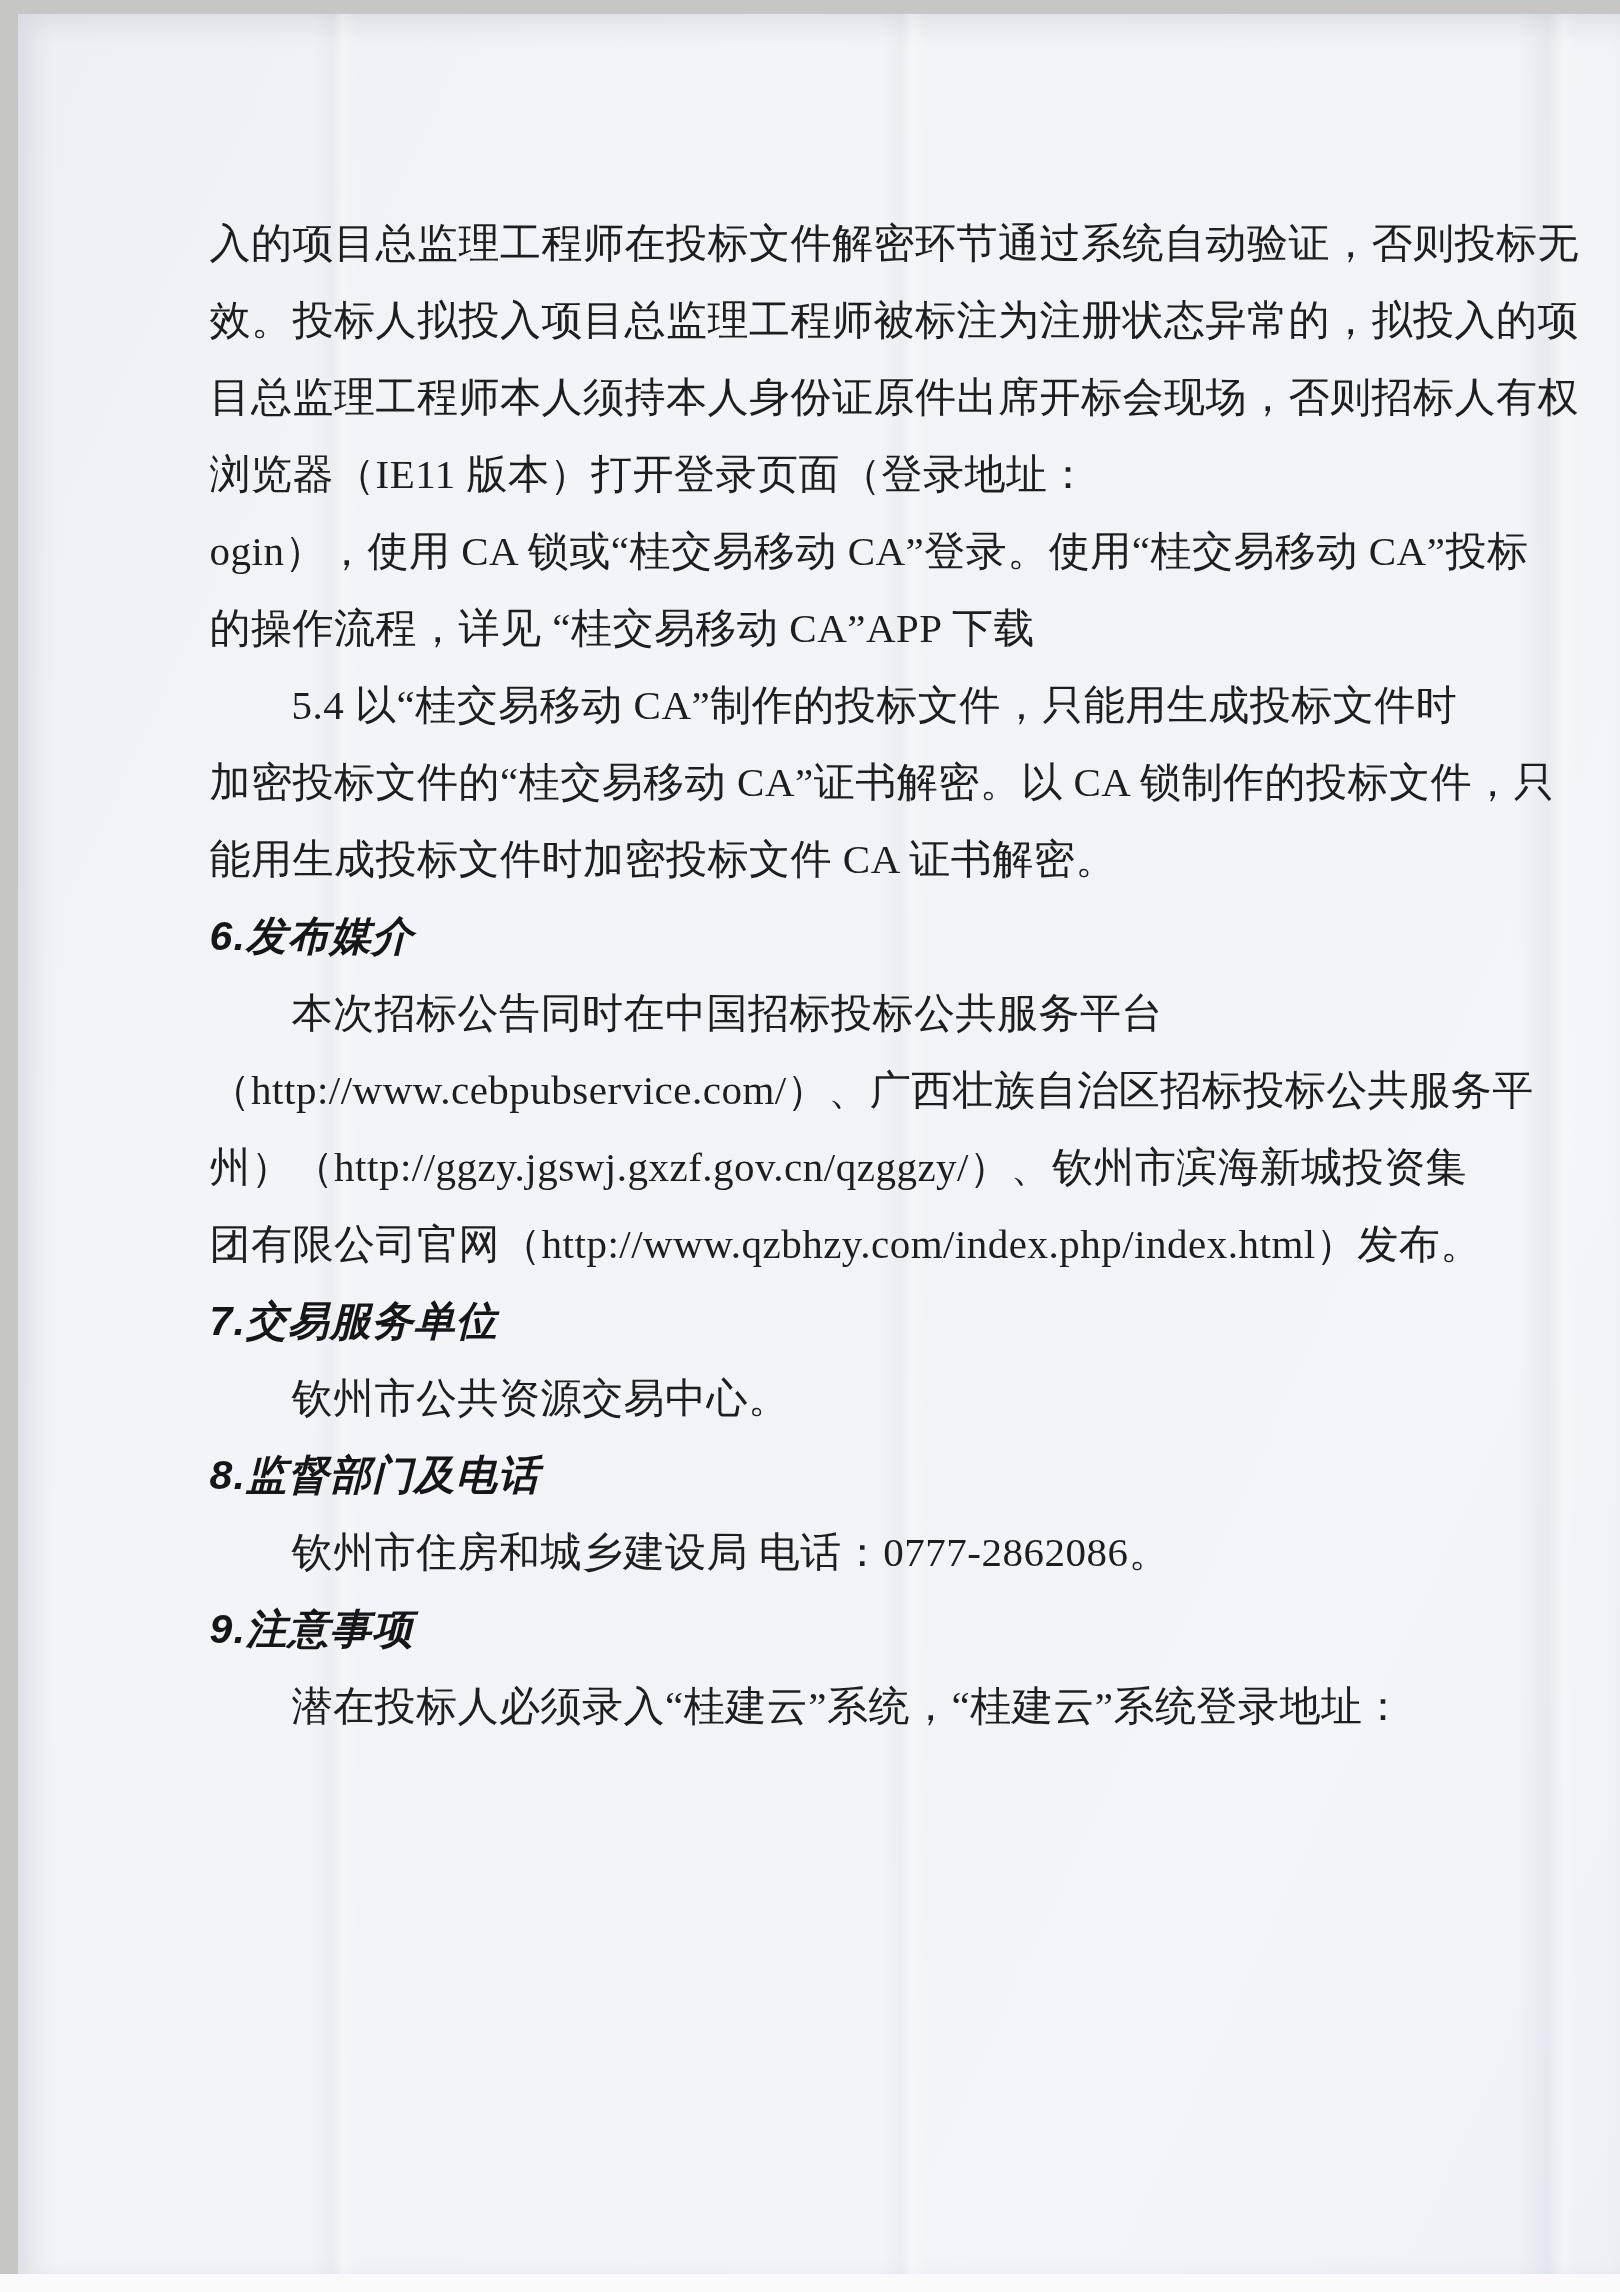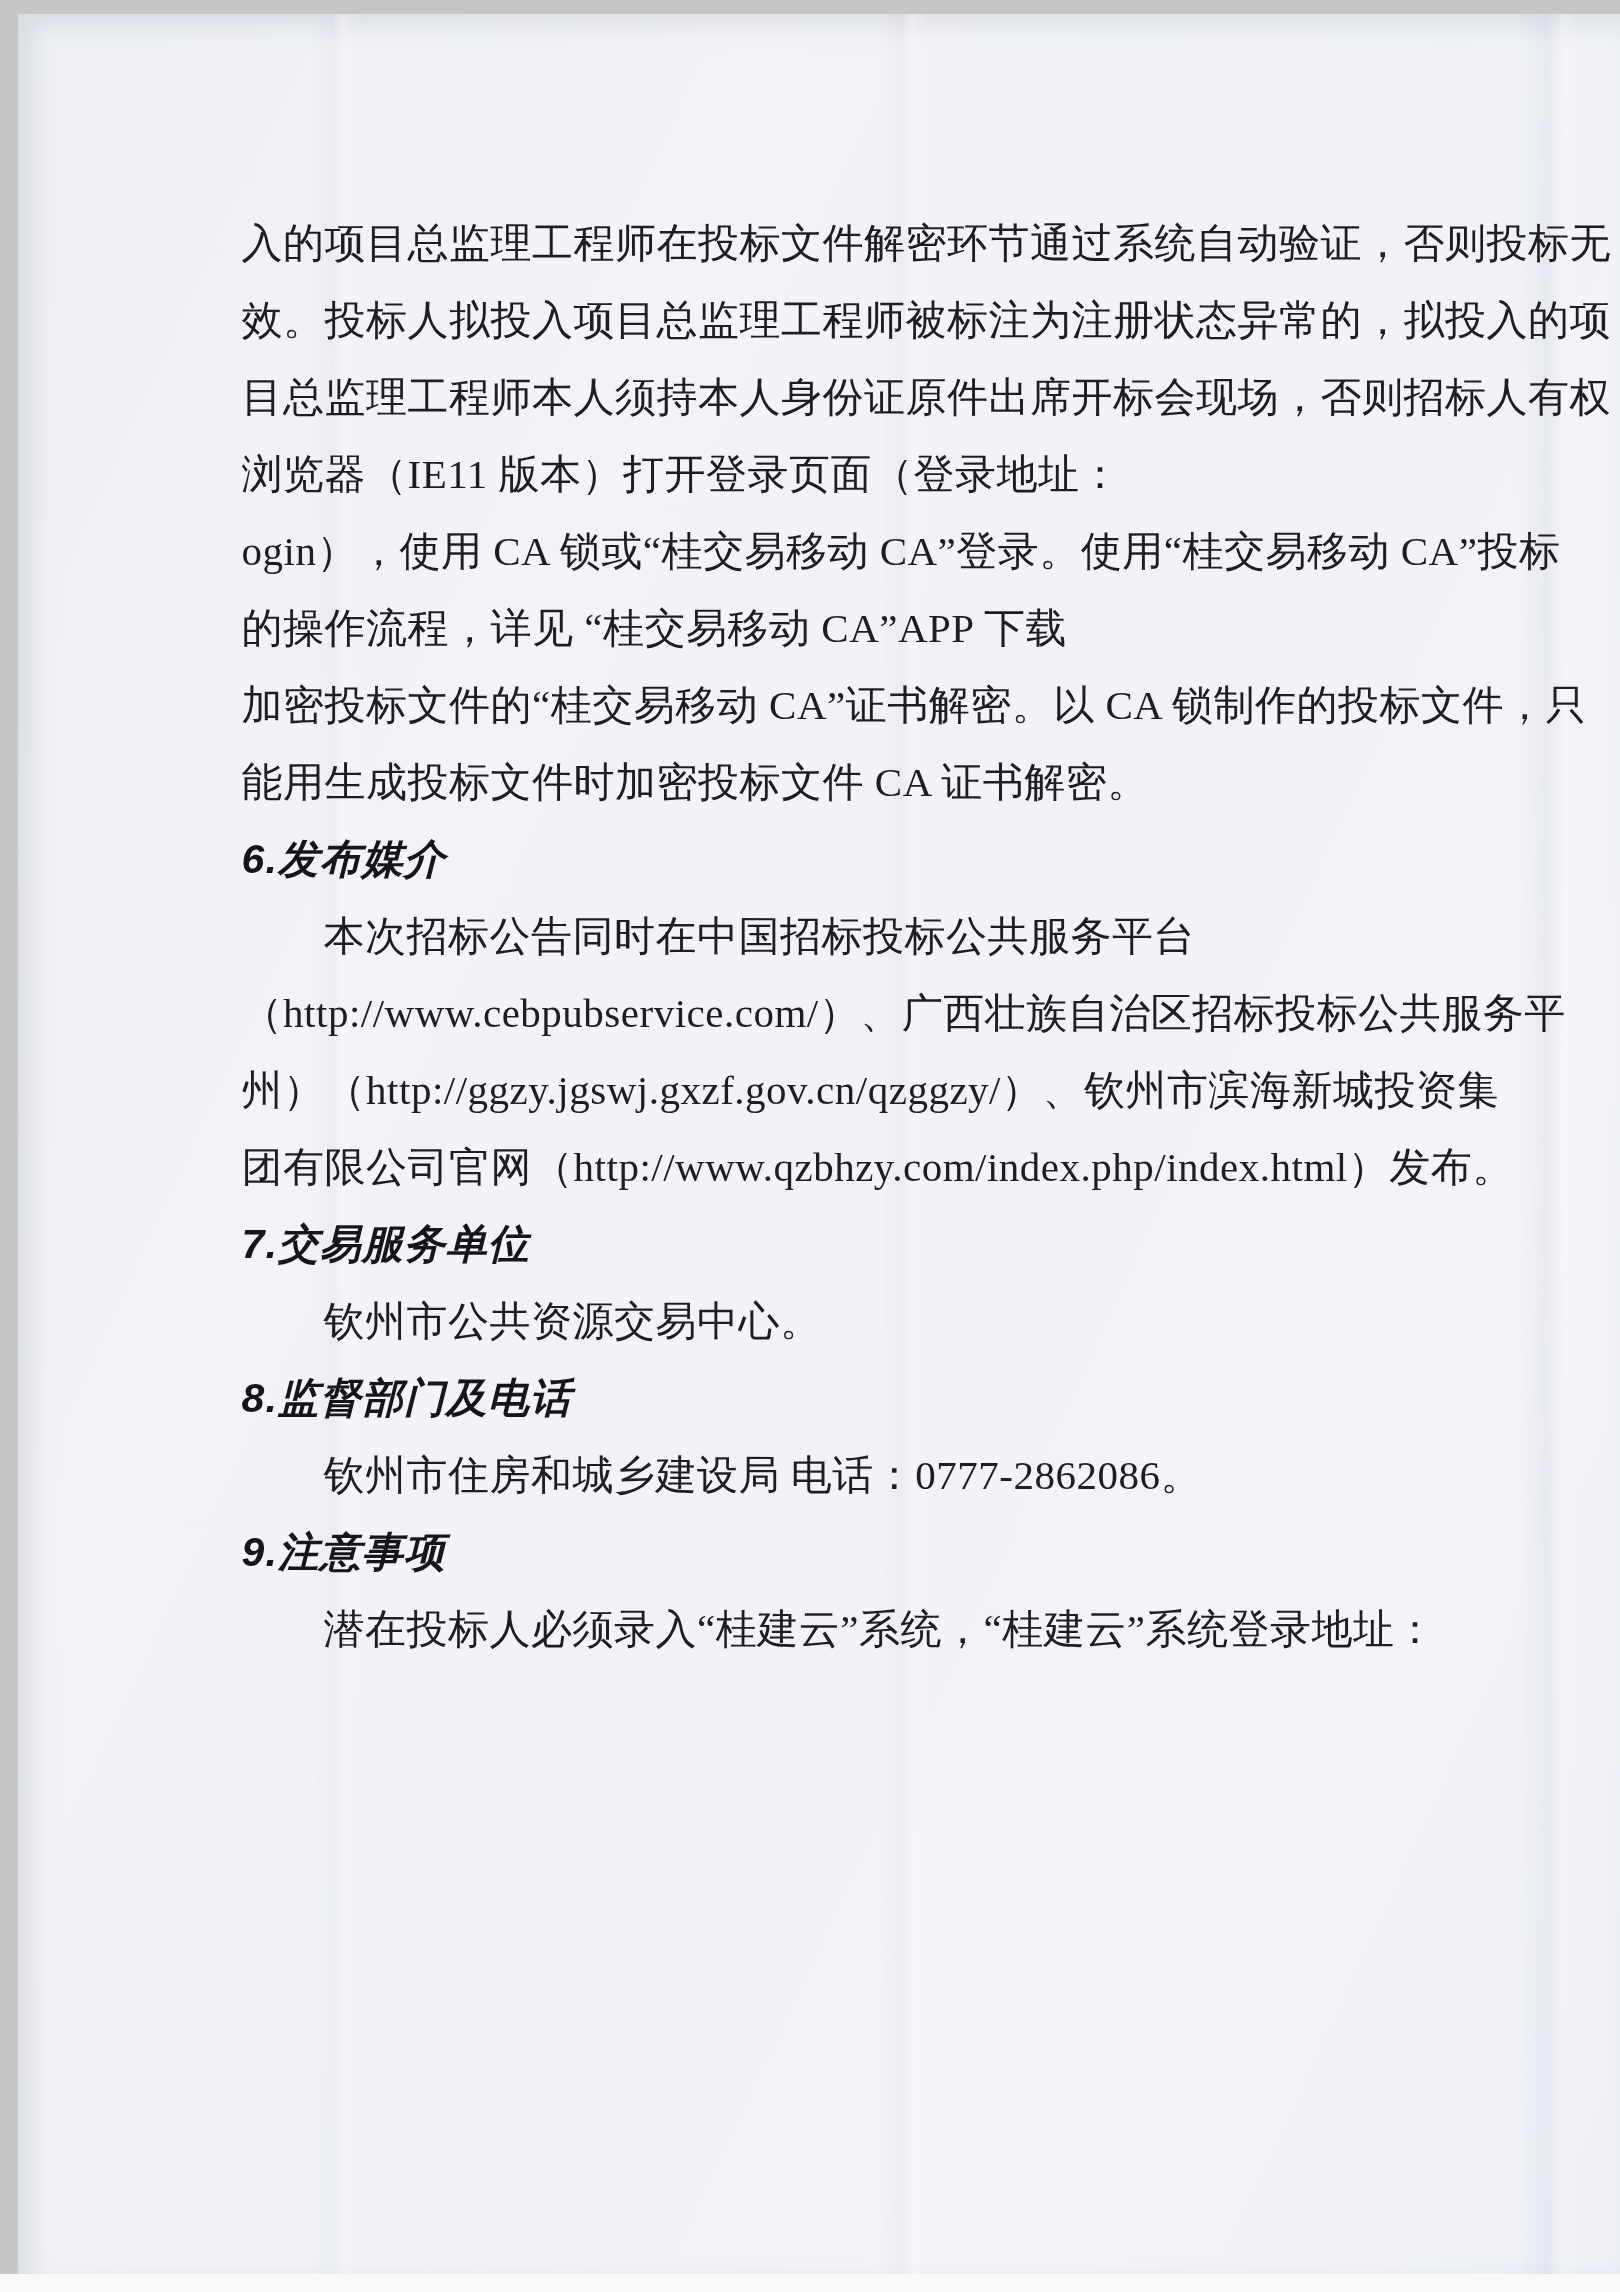--- a/index.html
+++ b/index.html
@@ -46,21 +46,20 @@
     background: #fafafa;
   }
   .text-block {
     position: absolute;
     left: 192px;
     top: 191px;
     width: 1304px;
     color: #1e1e22;
     font-size: 41px;
     letter-spacing: 0.5px;
-    margin-left: 32px;
   }
   .line {
     height: 77px;
     line-height: 77px;
     white-space: nowrap;
   }
   .line.indent { padding-left: 82px; }
   .line.heading {
     font-family: "Liberation Sans", "DejaVu Sans", sans-serif;
     font-weight: 700;
@@ -83,20 +82,21 @@
     <div class="crease c1"></div>
     <div class="crease c2"></div>
     <div class="crease c3"></div>
     <div class="text-block">
         <div class="line body">入的项目总监理工程师在投标文件解密环节通过系统自动验证，否则投标无</div>
         <div class="line body">效。投标人拟投入项目总监理工程师被标注为注册状态异常的，拟投入的项</div>
         <div class="line body">目总监理工程师本人须持本人身份证原件出席开标会现场，否则招标人有权</div>
         <div class="line body">浏览器（IE11 版本）打开登录页面（登录地址：</div>
         <div class="line body">ogin），使用 CA 锁或“桂交易移动 CA”登录。使用“桂交易移动 CA”投标</div>
         <div class="line body"><span>的操作流程，详见 </span><span class="seg-underline">“桂交易移动 CA”APP 下载</span></div>
+        <div class="line indent">5.4 以“桂交易移动 CA”制作的投标文件，只能用生成投标文件时</div>
         <div class="line body">加密投标文件的“桂交易移动 CA”证书解密。以 CA 锁制作的投标文件，只</div>
         <div class="line body">能用生成投标文件时加密投标文件 CA 证书解密。</div>
         <div class="line heading">6.发布媒介</div>
         <div class="line indent">本次招标公告同时在中国招标投标公共服务平台</div>
         <div class="line body">（http://www.cebpubservice.com/）、广西壮族自治区招标投标公共服务平</div>
         <div class="line body">州）（http://ggzy.jgswj.gxzf.gov.cn/qzggzy/）、钦州市滨海新城投资集</div>
         <div class="line body">团有限公司官网（http://www.qzbhzy.com/index.php/index.html）发布。</div>
         <div class="line heading">7.交易服务单位</div>
         <div class="line indent">钦州市公共资源交易中心。</div>
         <div class="line heading">8.监督部门及电话</div>

